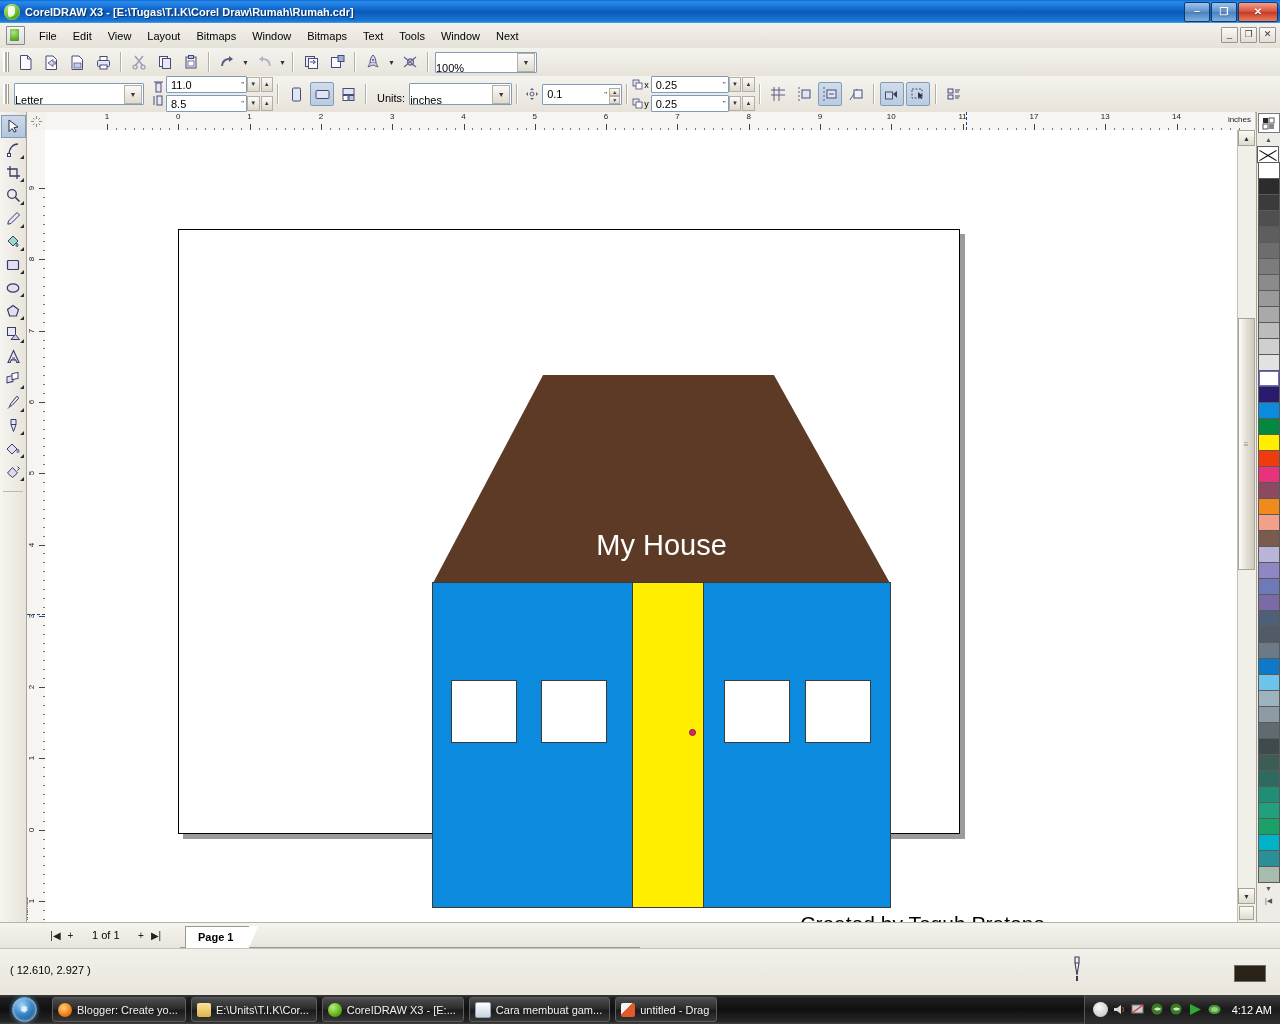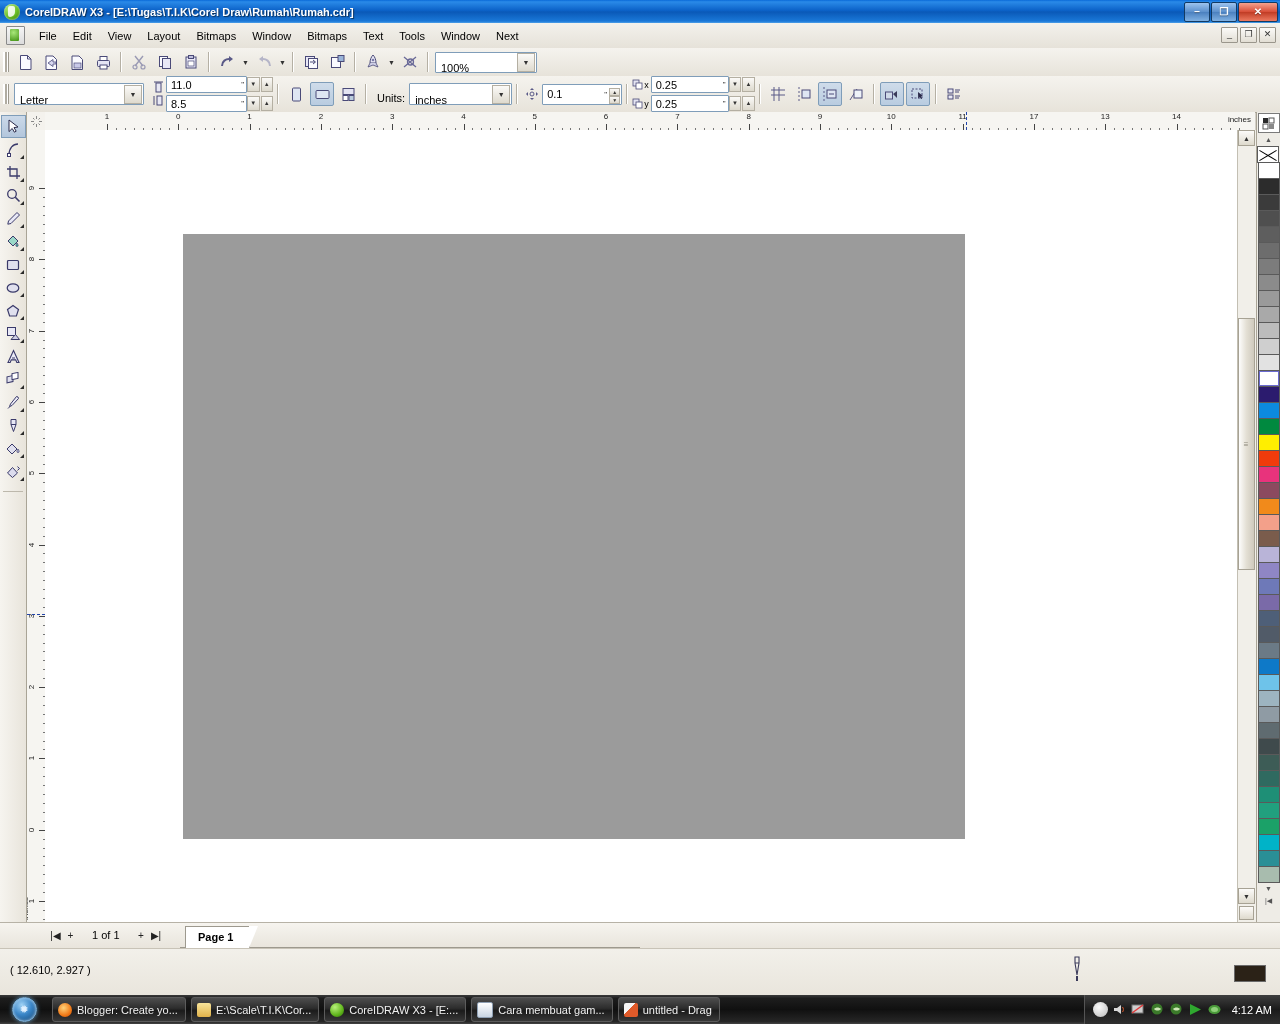--- a/index.html
+++ b/index.html
@@ -97,21 +97,21 @@
     width:11px;height:22px;display:flex;align-items:center;justify-content:center;
     font-size:7px;color:#333;flex:0 0 auto;
   }
   .ico{display:block;}
 
   .combo{
     height:19px;border:1px solid #7f9db9;background:#fff;
     display:flex;align-items:center;font-size:11px;position:relative;
     border-radius:1px;
   }
-  .combo .val{padding-left:5px;flex:1;white-space:nowrap;overflow:hidden;margin-top:12px;}
+  .combo .val{flex:1;white-space:nowrap;overflow:hidden;margin-top:12px;}
   .combo .arrow{
     width:16px;height:17px;margin:1px;flex:0 0 auto;
     background:linear-gradient(to bottom,#fbfaf8,#dedace);
     border:1px solid #b4afa2;
     display:flex;align-items:center;justify-content:center;font-size:7px;color:#333;
   }
   .numbox{
     height:15px;border:1px solid #7f9db9;background:#fff;
     display:flex;align-items:center;font-size:11px;position:relative;border-radius:1px;
   }
@@ -1028,20 +1028,34 @@
       <span class="tk min" style="top: 762.087px;"></span>
       <span class="tk maj" style="top: 771px;"></span>
       <span class="lb" style="top: 771px;">1</span>
       <span class="tk min" style="top: 779.913px;"></span>
       <span class="tk min" style="top: 788.825px;"></span>
       <span style="position: absolute; left: 0px; width: 18px; top: 483.661px; border-top: 1px dashed rgb(34, 68, 170);"></span>
     </div>
 
   <div class="canvaswrap">
     <div class="pageshadow"></div>
+    <div class="page">
+
+      <div class="roof" style="background: rgb(93, 58, 38);"></div>
+      <div class="housetitle" style="color: rgb(255, 255, 255);">My House</div>
+      <div class="body" style="background: rgb(12, 138, 222);"></div>
+      <div class="door" style="background: rgb(255, 238, 0);"></div>
+      <div class="knob" style="background: rgb(214, 36, 110);"></div>
+      <div class="win w1" style="background: rgb(255, 255, 255); border-color: rgb(58, 58, 58);"></div>
+      <div class="win w2" style="background: rgb(255, 255, 255); border-color: rgb(58, 58, 58);"></div>
+      <div class="win w3" style="background: rgb(255, 255, 255); border-color: rgb(58, 58, 58);"></div>
+      <div class="win w4" style="background: rgb(255, 255, 255); border-color: rgb(58, 58, 58);"></div>
+      <div class="credit">Created by Teguh Pratono</div>
+
+    </div>
   </div>
 
   <div class="vscroll">
     <div class="sbbtn" style="width:17px;height:16px;">▲</div>
     <div class="sbthumb" style="width:17px;height:252px;margin-top:172px;flex-direction:column;">≡</div>
     <div class="sbbtn" style="width:17px;height:16px;margin-top:318px;">▼</div>
     <div class="sbbtn" style="width:15px;height:14px;margin:2px 1px;"></div>
   </div>
 
   <div class="hscroll" style="display:flex;align-items:center;">
@@ -1141,21 +1155,21 @@
   <div class="taskbar">
     <div class="startbtn">
       <span class="startorb">✹</span>
     </div>
     <div class="tsk">
       <span class="ti" style="background:radial-gradient(circle at 40% 35%,#ffd27a,#f07a18 60%,#c94a05);border-radius:50%;"></span>
       <span>Blogger: Create yo...</span>
     </div>
     <div class="tsk">
       <span class="ti" style="background:linear-gradient(to bottom,#f8e49a,#e0b24a);"></span>
-      <span>E:\Scale\T.I.K\Cor...</span>
+      <span>E:\Units\T.I.K\Cor...</span>
     </div>
     <div class="tsk">
       <span class="ti" style="background:radial-gradient(circle at 35% 30%,#b8f07a,#5fb41b 60%,#2d7006);border-radius:50%;"></span>
       <span>CoreIDRAW X3 - [E:...</span>
     </div>
     <div class="tsk">
       <span class="ti" style="background:linear-gradient(to bottom,#ffffff,#c8d4e2);border:1px solid #8fa0b4;"></span>
       <span>Cara membuat gam...</span>
     </div>
     <div class="tsk">

